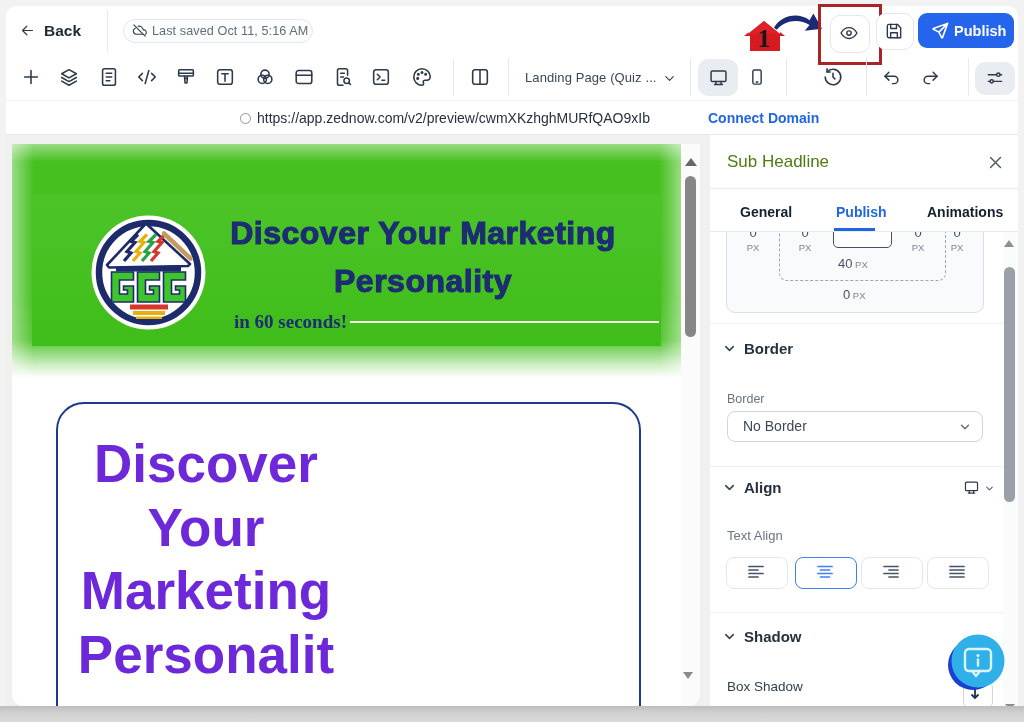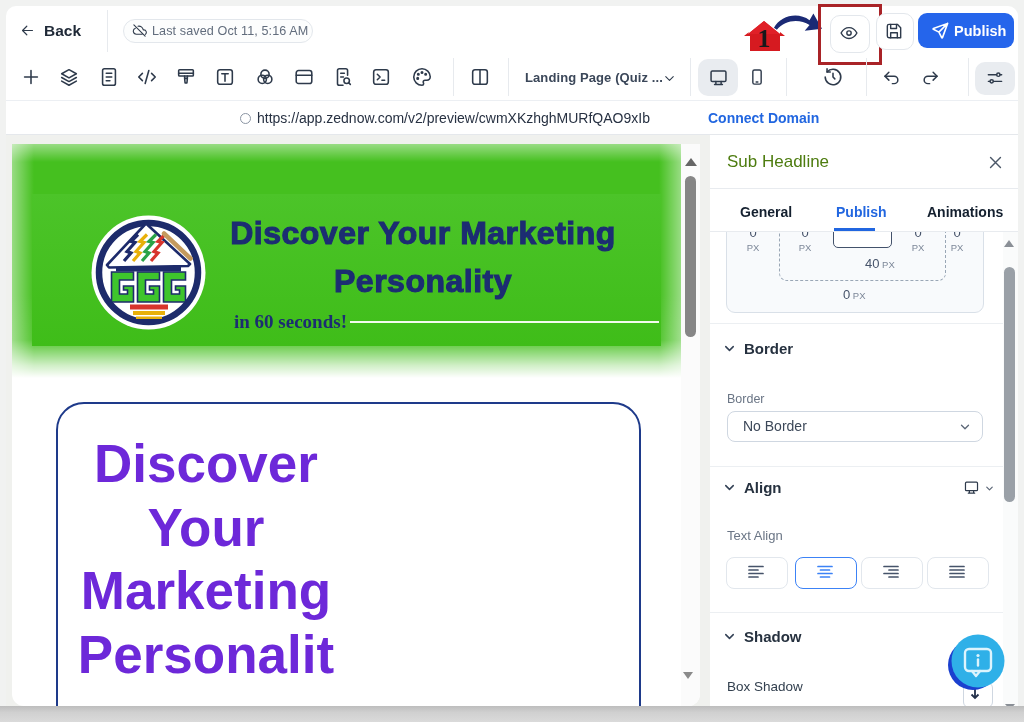--- a/index.html
+++ b/index.html
@@ -121,21 +121,21 @@
     <circle cx="16" cy="9" r=".8" fill="#2e3a4b"></circle>
     <circle cx="7.3" cy="13.5" r=".8" fill="#2e3a4b"></circle>
   </svg>
 <div class="sep" style="left:453px;top:58px;height:38px"></div>
 
 <svg class="abs ic" style="left:469px;top:66px" width="22" height="22" viewBox="0 0 24 24">
     <rect x="4" y="4" width="16" height="16" rx="2.5"></rect>
     <path d="M12 4v16"></path>
   </svg>
 <div class="sep" style="left:508px;top:58px;height:38px"></div>
-<div class="abs" style="left:525px;top:70px;font-size:13px;font-weight:700;color:#3b4759;letter-spacing:.1px">Landing Page (Quiz ...</div>
+<div class="abs" style="left:525px;top:70px;font-size:13px;font-weight:400;color:#3b4759;letter-spacing:.1px">Landing Page (Quiz ...</div>
 <svg class="abs ic" style="left:662px;top:71px" width="15" height="15" viewBox="0 0 24 24" stroke="#3b4759" stroke-width="2.2">
     <path d="M6 9l6 6 6-6"></path>
   </svg>
 <div class="sep" style="left:690px;top:58px;height:38px"></div>
 
 <div class="abs" style="left:698px;top:59px;width:40px;height:37px;background:#e9ecf0;border-radius:10px"></div>
 <svg class="abs ic" style="left:708px;top:67px" width="21" height="21" viewBox="0 0 24 24" stroke-width="1.9">
     <rect x="3.5" y="4.5" width="17" height="12" rx="1.5"></rect>
     <path d="M7.5 20h9M9 16.5V20M15 16.5V20"></path>
   </svg>
@@ -252,21 +252,21 @@
   <div class="abs" style="left:34px;top:107px;width:18px;text-align:center;font-size:9.5px;color:#7c8798">PX</div>
   <div class="abs" style="left:86px;top:90px;width:18px;text-align:center;font-size:13px;color:#46536a;clip-path:inset(7px 0 0 0)">0</div>
   <div class="abs" style="left:86px;top:107px;width:18px;text-align:center;font-size:9.5px;color:#7c8798">PX</div>
 
   <div class="abs" style="left:123px;top:83px;width:57px;height:28px;background:#fff;border:1.5px solid #43526b;border-radius:5px;clip-path:inset(14px 0 0 0)"></div>
   <div class="abs" style="left:199px;top:90px;width:18px;text-align:center;font-size:13px;color:#46536a;clip-path:inset(7px 0 0 0)">0</div>
   <div class="abs" style="left:199px;top:107px;width:18px;text-align:center;font-size:9.5px;color:#7c8798">PX</div>
   <div class="abs" style="left:238px;top:90px;width:18px;text-align:center;font-size:13px;color:#46536a;clip-path:inset(7px 0 0 0)">0</div>
   <div class="abs" style="left:238px;top:107px;width:18px;text-align:center;font-size:9.5px;color:#7c8798">PX</div>
 
-  <div class="abs" style="left:155px;top:121px;font-size:13px;color:#46536a">40<span style="font-size:9.5px;color:#7c8798"> PX</span></div>
+  <div class="abs" style="left:128px;top:121px;font-size:13px;color:#46536a">40<span style="font-size:9.5px;color:#7c8798"> PX</span></div>
   <div class="abs" style="left:133px;top:152px;font-size:13px;color:#46536a">0<span style="font-size:9.5px;color:#7c8798"> PX</span></div>
 
   <div class="abs" style="left:0;top:188px;width:308px;height:1px;background:#eceff2"></div>
 
   <svg class="abs" style="left:12px;top:206px" width="15" height="15" viewBox="0 0 24 24" fill="none" stroke="#334155" stroke-width="2.4" stroke-linecap="round" stroke-linejoin="round">
       <path d="M6 9l6 6 6-6"></path>
     </svg>
   <div class="abs" style="left:34px;top:205px;font-size:15px;font-weight:700;color:#26313f">Border</div>
   <div class="abs" style="left:17px;top:257px;font-size:12.5px;color:#6a7585">Border</div>
   <div class="abs" style="left:17px;top:276px;width:254px;height:29px;border:1px solid #cfd7e1;border-radius:8px;background:#fff"></div>

